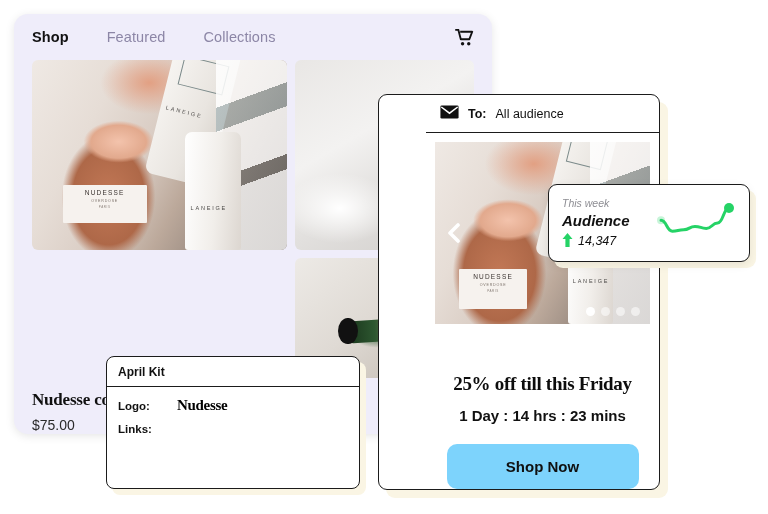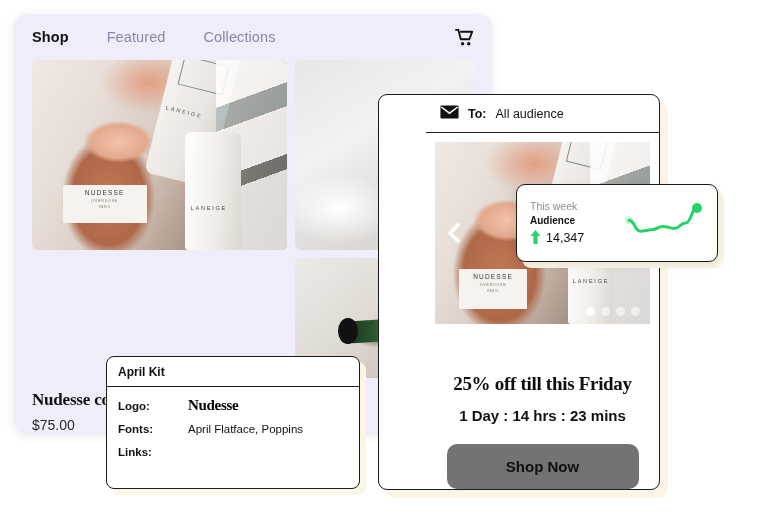--- a/index.html
+++ b/index.html
@@ -148,21 +148,21 @@
     background:#fff; border: 1.3px solid #1b1b1b; border-radius: 8px;
     overflow: hidden;
   }
   .bk-head {
     height: 30px; border-bottom: 1.3px solid #1b1b1b;
     display:flex; align-items:center; padding: 0 11px;
     font-size: 12px; font-weight: bold; color:#111;
   }
   .bk-body { padding: 7px 11px 0 11px; }
   .bk-row { display:flex; align-items:center; height: 23px; }
-  .bk-key { width: 70px; font-size: 11.5px; font-weight: bold; color:#111; }
+  .bk-key { width: 59px; font-size: 11.5px; font-weight: bold; color:#111; }
   .bk-logo { font-family:"Liberation Serif", serif; font-weight:bold; font-size:15px; letter-spacing:-.3px; }
   .sw { width: 43px; height: 13px; display:inline-block; }
   .bk-fonts { font-size: 11.5px; color:#111; }
   .bk-links { font-size: 11.5px; color:#111; }
   .bk-links a { color:#111; text-decoration: underline; }
 
   
   .email-wrap { position:absolute; left:378px; top:94px; }
   .email-shadow {
     position:absolute; left:8px; top:8px; width:282px; height:396px;
@@ -190,39 +190,39 @@
   .dot { width: 9px; height: 9px; border-radius: 50%; background: rgba(255,255,255,.55); }
   .dot.on { background:#fff; }
   .em-body { padding: 16px 14px 0 14px; text-align:center;margin-top:33px; }
   .em-headline {
     font-family:"Liberation Serif", serif; font-weight:bold;
     font-size: 19px; color:#0d0d0d; letter-spacing:-.3px;
   }
   .em-timer { margin-top: 12px; font-size: 15px; font-weight:bold; color:#111; }
   .btn-shop {
     margin: 20px auto 0 auto; width: 192px; height: 45px;
-    background:#737373; border:none; border-radius:10px;
+    background:#7dd3fc; border:none; border-radius:10px;
     font-size: 15px; font-weight:bold; color:#101010; cursor:pointer;
   }
 
   
-  .stat-wrap { position:absolute; left:516px; top:184px; }
+  .stat-wrap { position:absolute; left:548px; top:184px;font-style:italic; }
   .stat-shadow {
     position:absolute; left:6px; top:6px; width:202px; height:78px;
     background:#FAF5E4; border-radius:9px;
   }
   .stat {
     position:relative; width: 202px; height: 78px; background:#fff;
     border:1.2px solid #1b1b1b; border-radius: 9px;
     display:flex; align-items:center; padding: 0 13px;
     box-shadow: 0 3px 10px rgba(0,0,0,.08);
   }
   .stat-left { width: 98px; }
   .stat-week { font-size: 10.5px; color:#8D8D93; }
-  .stat-title { font-size: 10px; font-weight:bold; color:#111; margin-top: 3px; }
+  .stat-title { font-size: 15px; font-weight:bold; color:#111; margin-top: 3px; }
   .stat-num { display:flex; align-items:center; gap:5px; margin-top: 4px; font-size: 12.5px; color:#111; }
   .spark { margin-left: auto; }
 </style>
 </head>
 <body>
 
 <div class="stage">
 
   <div class="shop-card">
 
@@ -289,24 +289,20 @@
     <div class="brandkit">
       <div class="bk-head">April Kit</div>
       <div class="bk-body">
 
         <div class="bk-row">
           <div class="bk-key">Logo:</div>
           <div class="bk-logo">Nudesse</div>
         </div>
 
 
-        <div class="bk-row">
-          <div class="bk-key">Fonts:</div>
-          <div class="bk-fonts">April Flatface, Poppins</div>
-        </div>
 
         <div class="bk-row">
           <div class="bk-key">Links:</div>
         </div>
 
       </div>
     </div>
   </div>
 
   <div class="email-wrap">

